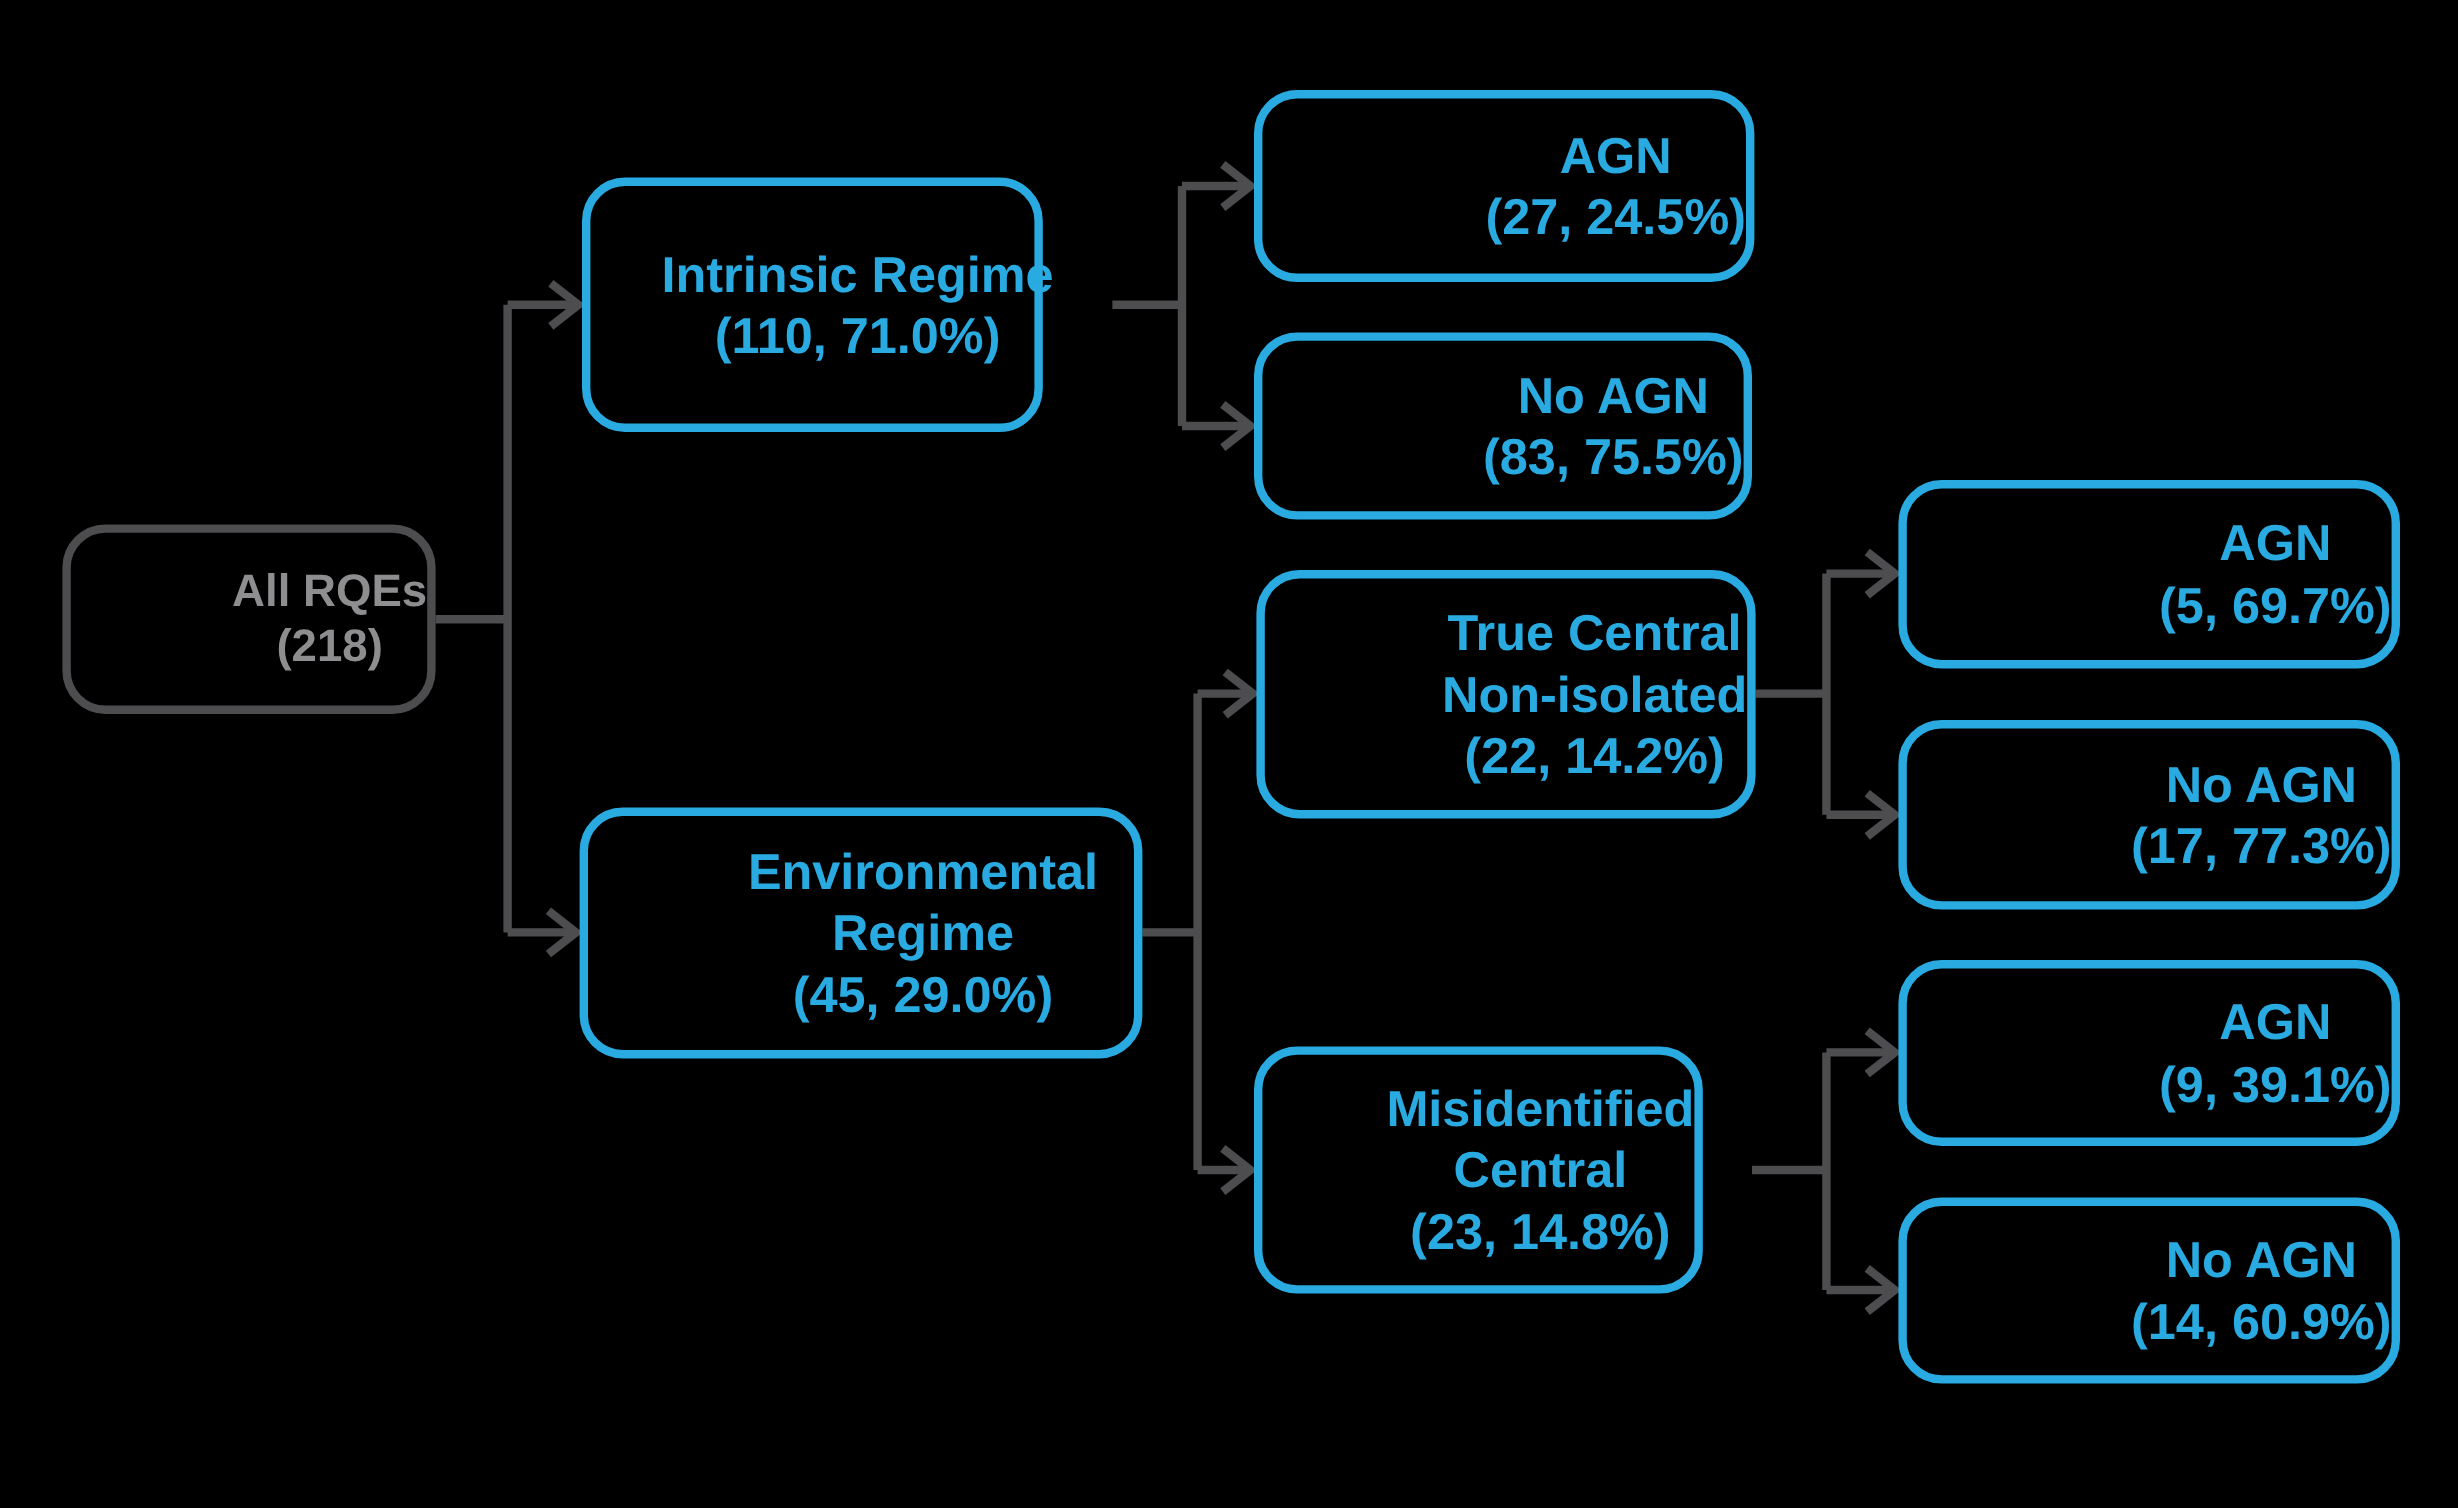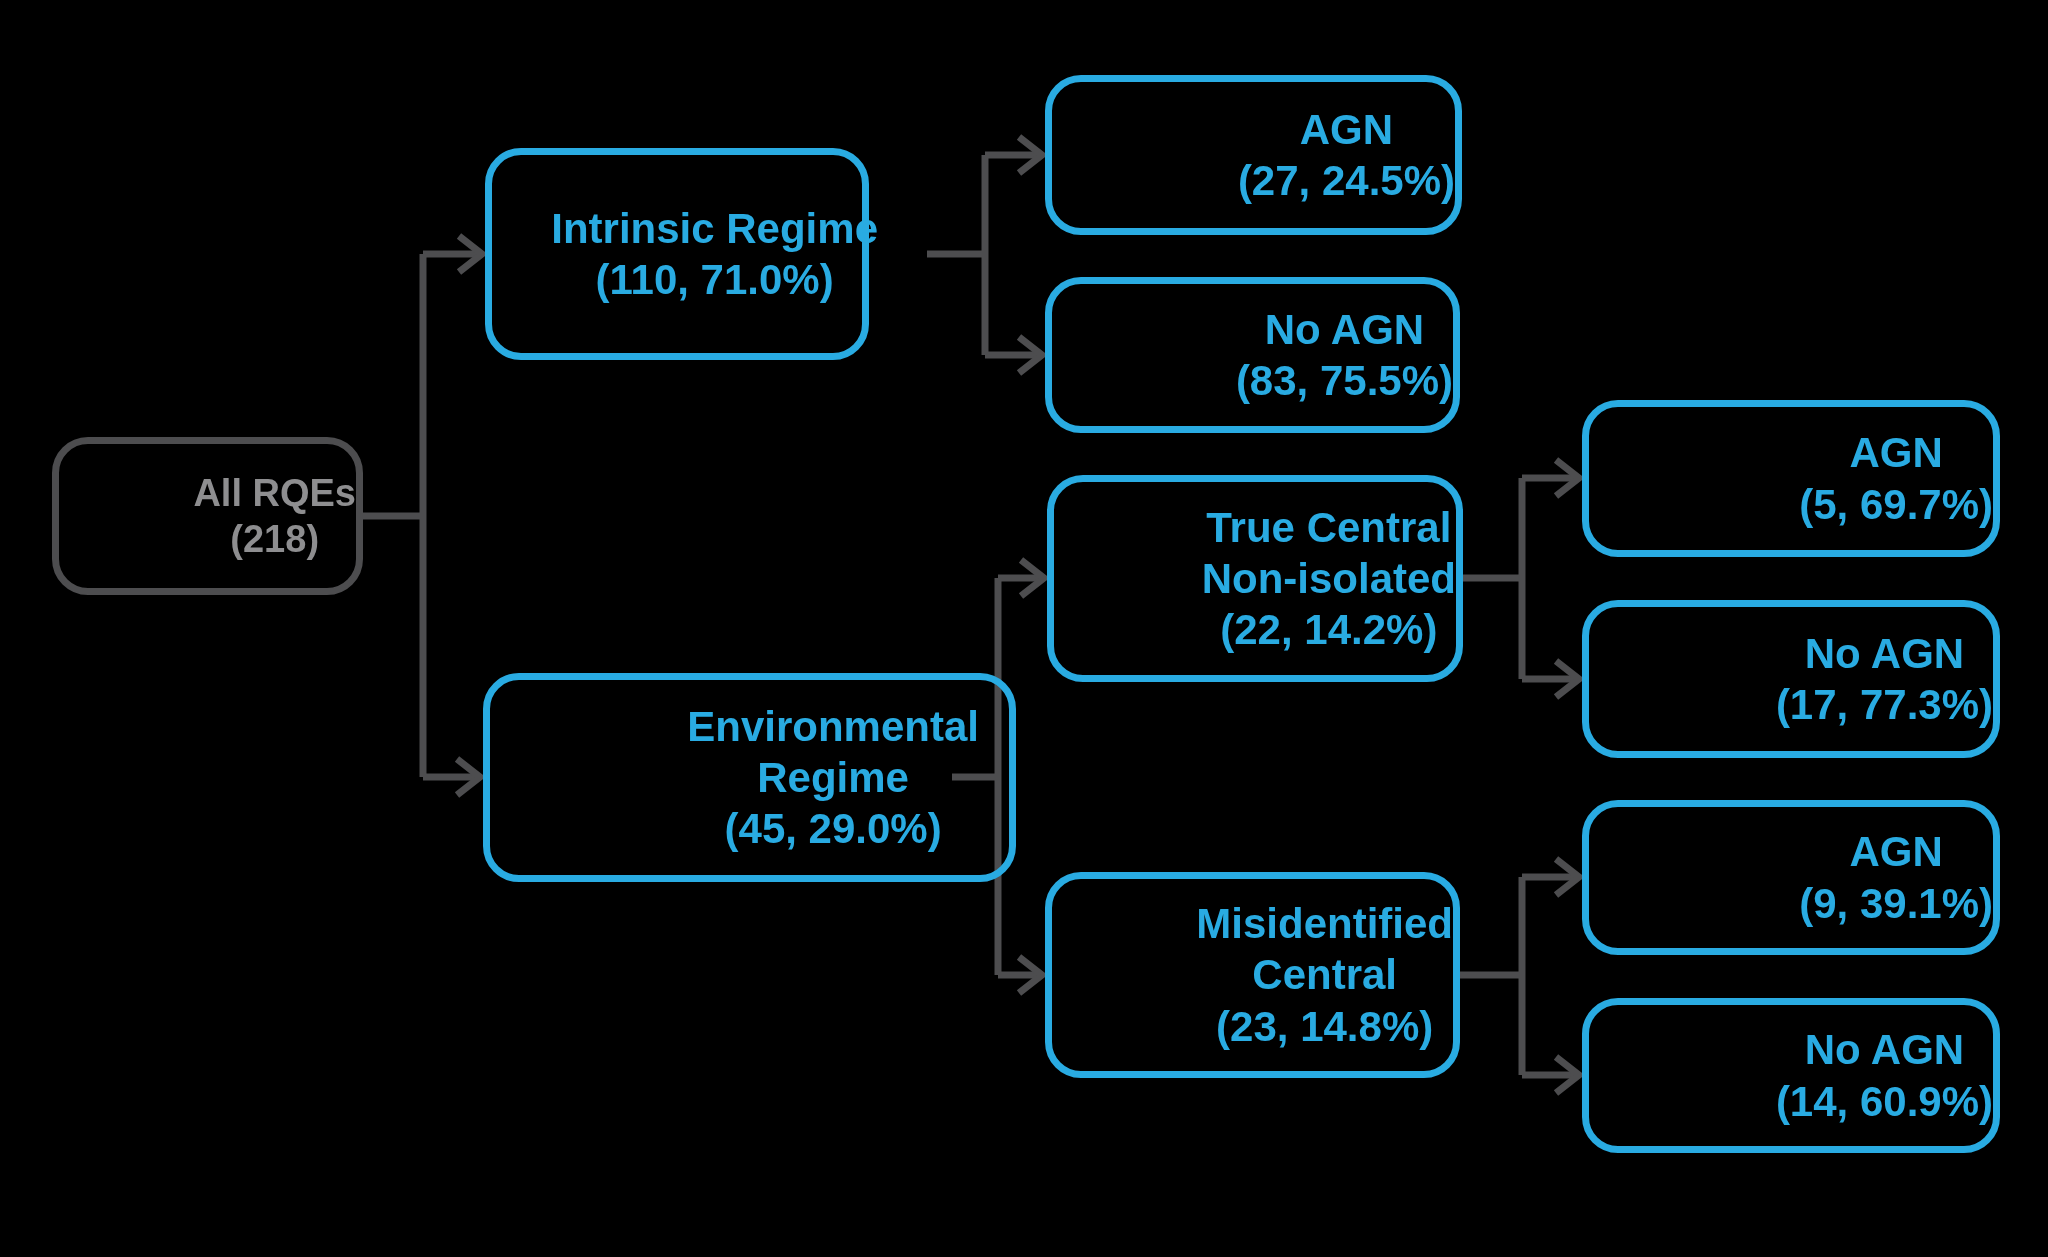--- a/index.html
+++ b/index.html
@@ -95,21 +95,21 @@
     </div>
   </div>
 
   <div class="node" style="left:485px; top:148px; width:384px; height:212px;">
     <div class="inner inner--nudge-right">
       <div>Intrinsic Regime</div>
       <div>(110, 71.0%)</div>
     </div>
   </div>
 
-  <div class="node" style="left:483px; top:673px; width:533px; height:209px;">
+  <div class="node" style="left:483px; top:673px; width:469px; height:209px;">
     <div class="inner inner--nudge-left">
       <div>Environmental</div>
       <div>Regime</div>
       <div>(45, 29.0%)</div>
     </div>
   </div>
 
   <div class="node" style="left:1045px; top:75px; width:417px; height:160px;">
     <div class="inner">
       <div>AGN</div>
@@ -125,21 +125,21 @@
   </div>
 
   <div class="node" style="left:1047px; top:475px; width:416px; height:207px;">
     <div class="inner">
       <div>True Central</div>
       <div>Non-isolated</div>
       <div>(22, 14.2%)</div>
     </div>
   </div>
 
-  <div class="node" style="left:1045px; top:872px; width:415px; height:206px;">
+  <div class="node" style="left:1045px; top:872px; width:374px; height:206px;">
     <div class="inner">
       <div>Misidentified</div>
       <div>Central</div>
       <div>(23, 14.8%)</div>
     </div>
   </div>
 
   <div class="node" style="left:1582px; top:400px; width:418px; height:157px;">
     <div class="inner">
       <div>AGN</div>

